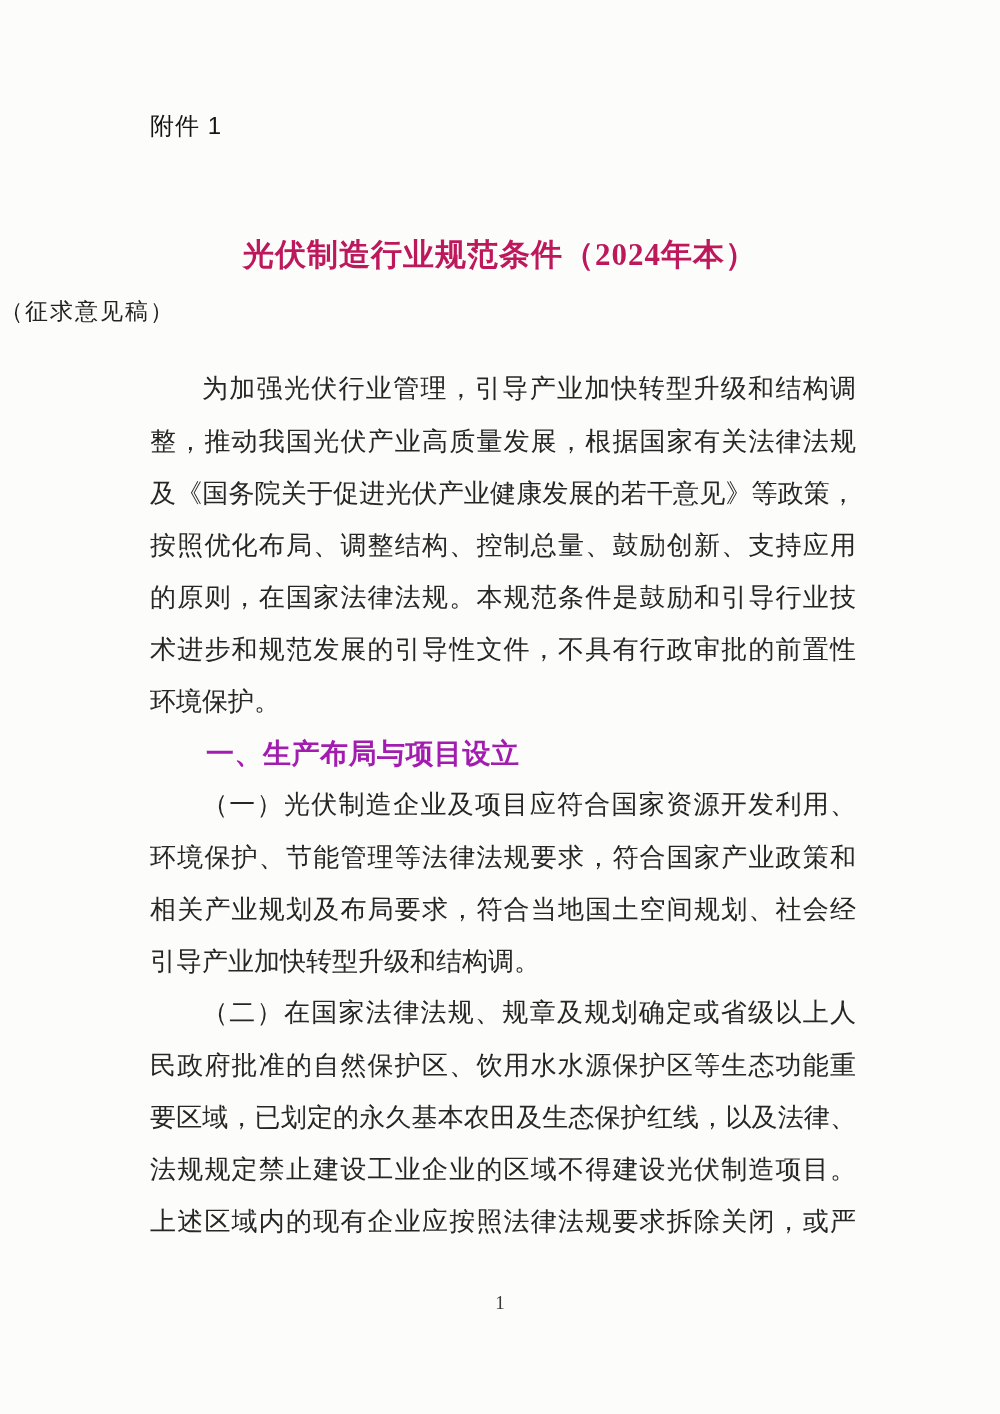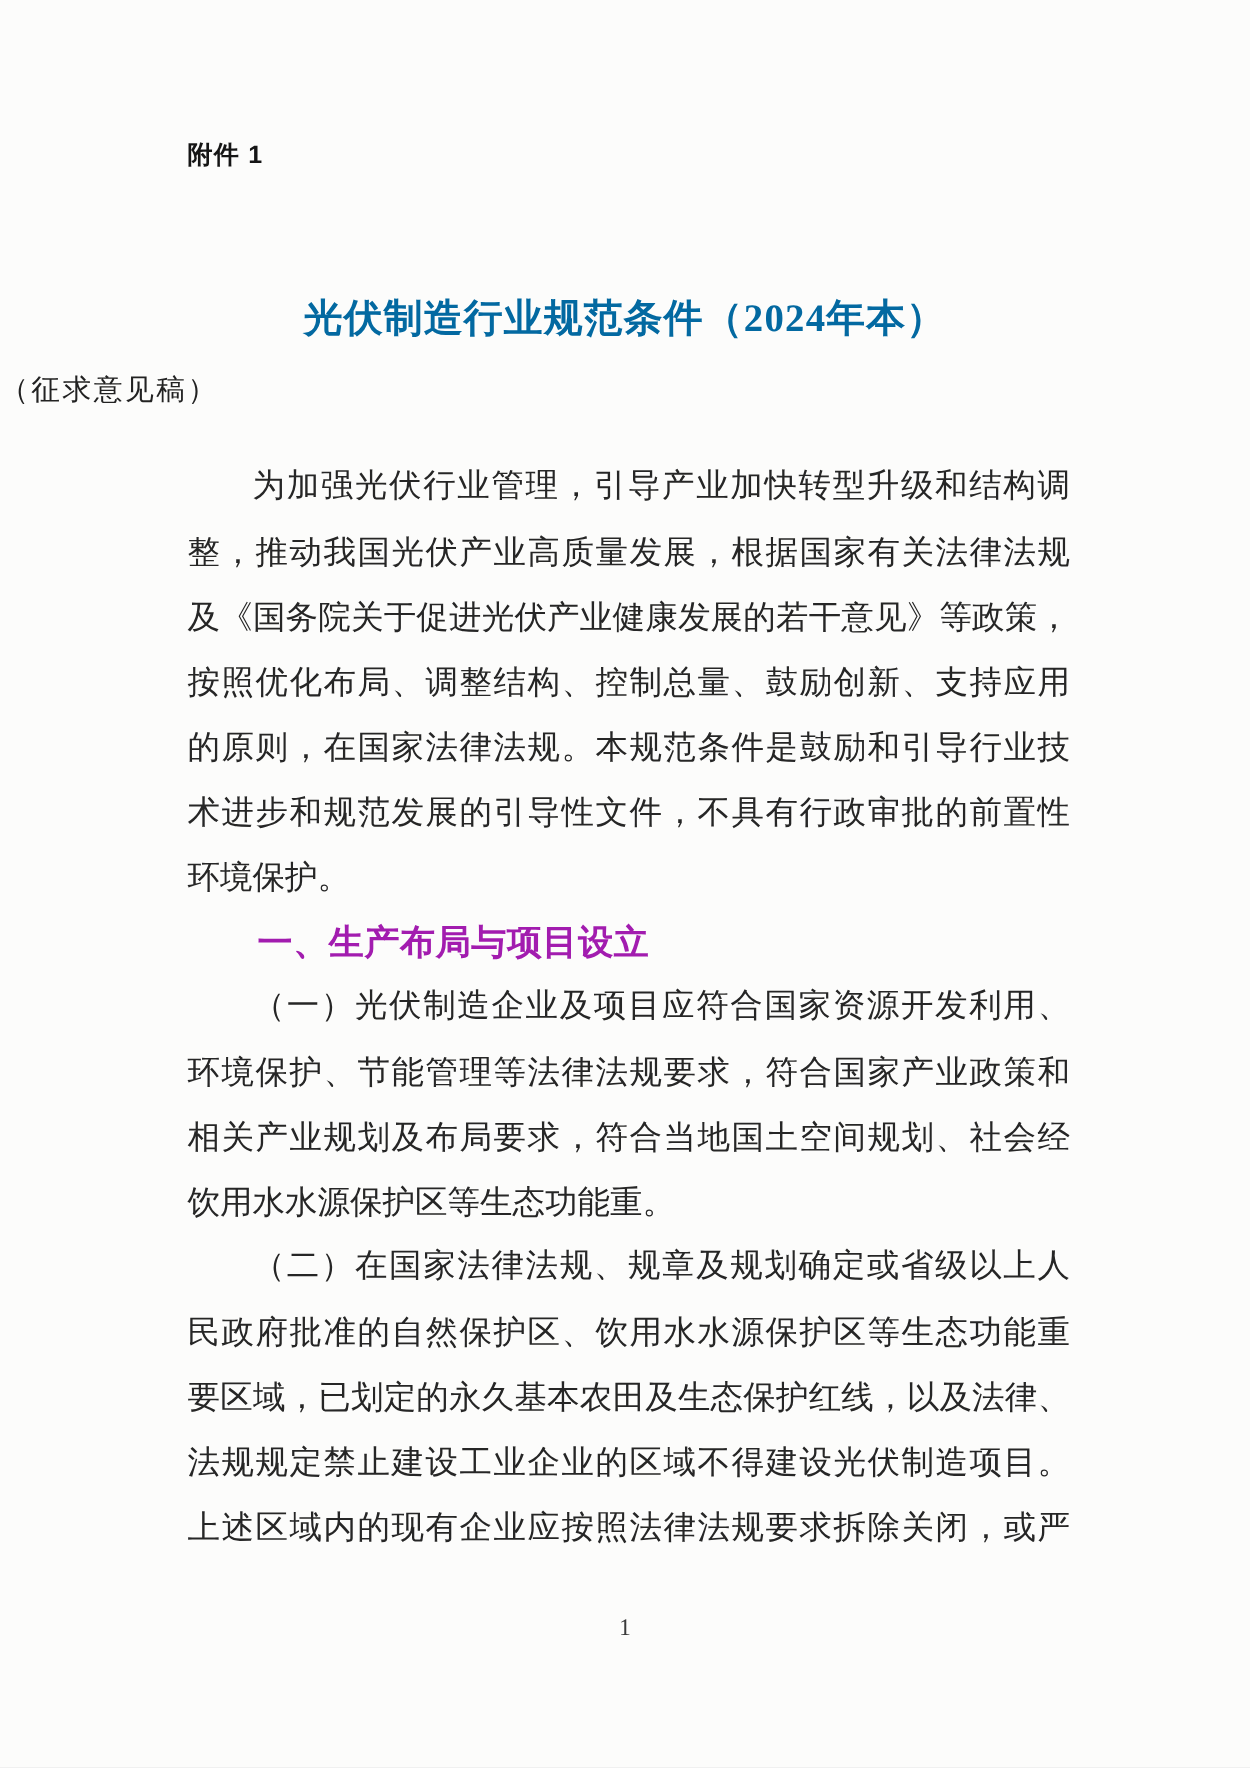--- a/index.html
+++ b/index.html
@@ -14,35 +14,35 @@
     margin: 0 auto;
     background: #fcfcfb;
     color: #1f1f1f;
     overflow: hidden;
   }
   .attachment {
     position: absolute;
     left: 150px;
     top: 110px;
     font-family: "Liberation Sans", "DejaVu Sans", sans-serif;
-    font-weight: bold;
-    font-size: 20px;
+    font-weight: normal;
+    font-size: 24px;
     color: #151515;
     letter-spacing: 1px;
   }
   .doc-title {
     position: absolute;
     left: 0;
     top: 234px;
     width: 1000px;
     text-align: center;
     font-family: "Liberation Serif", "DejaVu Serif", serif;
     font-weight: bold;
     font-size: 31px;
-    color: #0369a1;
+    color: #be185d;
     letter-spacing: 1px;
   }
   .doc-subtitle {
     position: absolute;
     left: 0;
     top: 296px;
     width: 1000px;
     font-family: "Liberation Serif", "DejaVu Serif", serif;
     font-size: 23px;
     color: #222222;
@@ -111,21 +111,21 @@
       <div class="line jfull">术进步和规范发展的引导性文件，不具有行政审批的前置性</div>
       <div class="line">环境保护。</div>
     </div>
 
     <div class="line indent section-heading">一、生产布局与项目设立</div>
 
     <div>
       <div class="line jfull indent">（一）光伏制造企业及项目应符合国家资源开发利用、</div>
       <div class="line jfull">环境保护、节能管理等法律法规要求，符合国家产业政策和</div>
       <div class="line jfull">相关产业规划及布局要求，符合当地国土空间规划、社会经</div>
-      <div class="line">饮用水水源保护区等生态功能重。</div>
+      <div class="line">引导产业加快转型升级和结构调。</div>
     </div>
 
     <div>
       <div class="line jfull indent">（二）在国家法律法规、规章及规划确定或省级以上人</div>
       <div class="line jfull">民政府批准的自然保护区、饮用水水源保护区等生态功能重</div>
       <div class="line jfull">要区域，已划定的永久基本农田及生态保护红线，以及法律、</div>
       <div class="line jfull">法规规定禁止建设工业企业的区域不得建设光伏制造项目。</div>
       <div class="line jfull">上述区域内的现有企业应按照法律法规要求拆除关闭，或严</div>
     </div>
 

